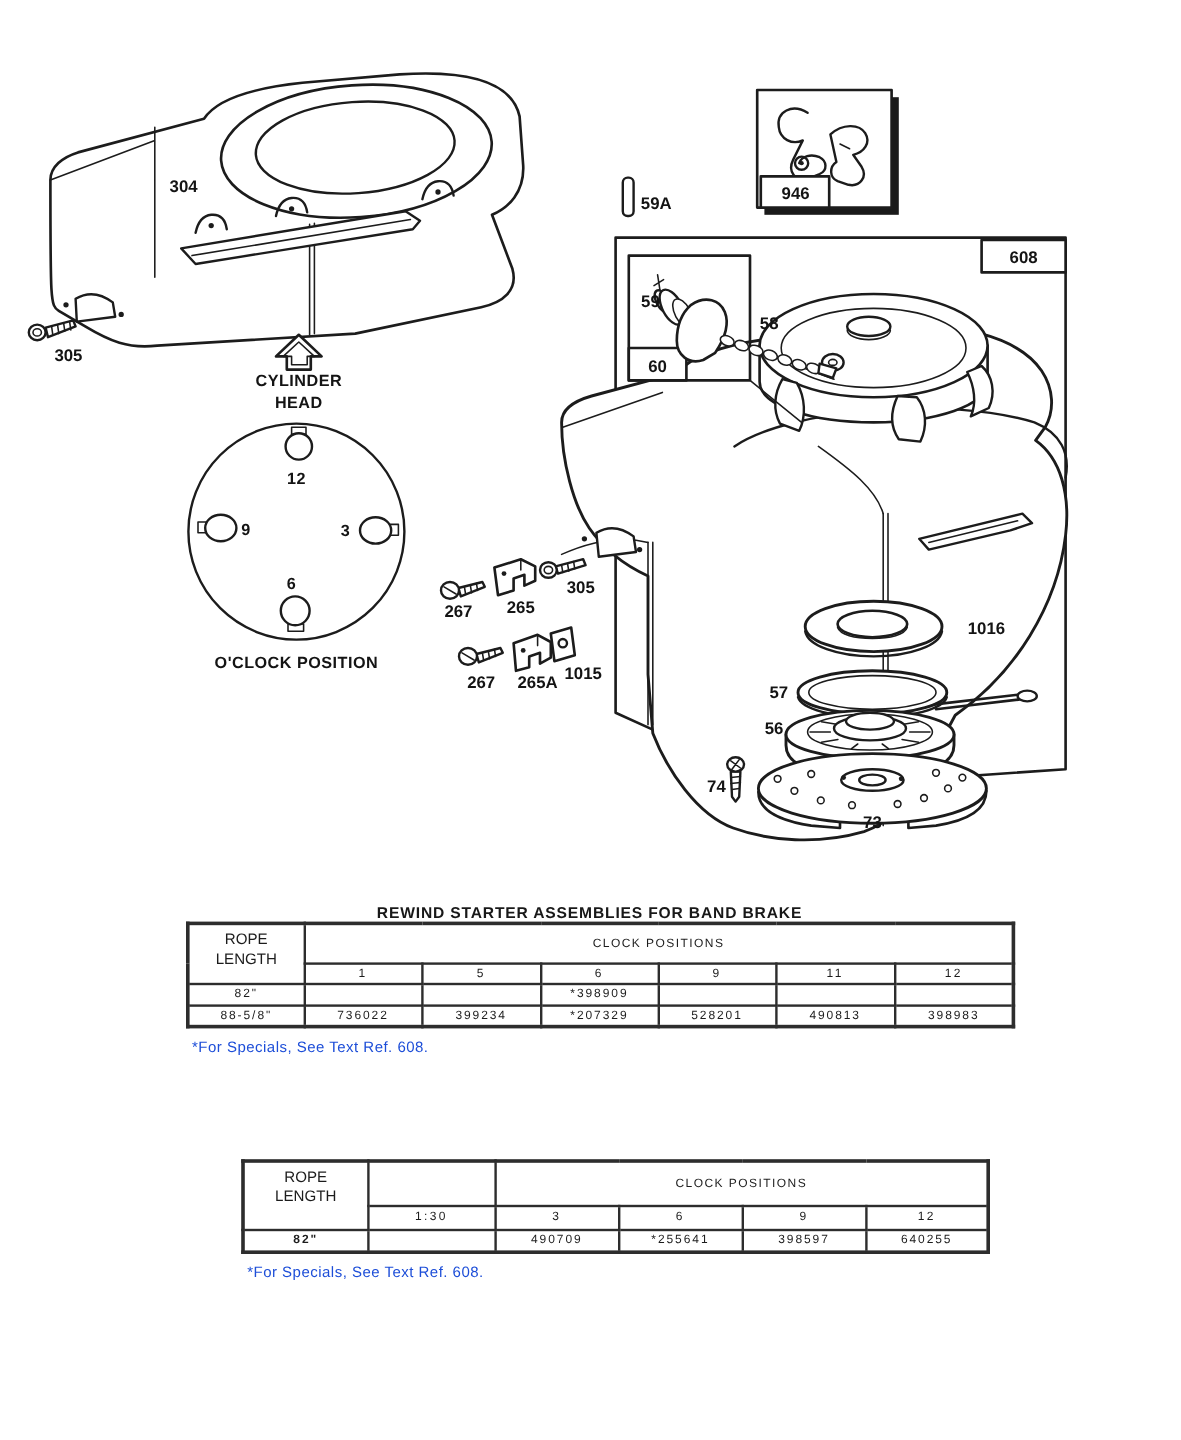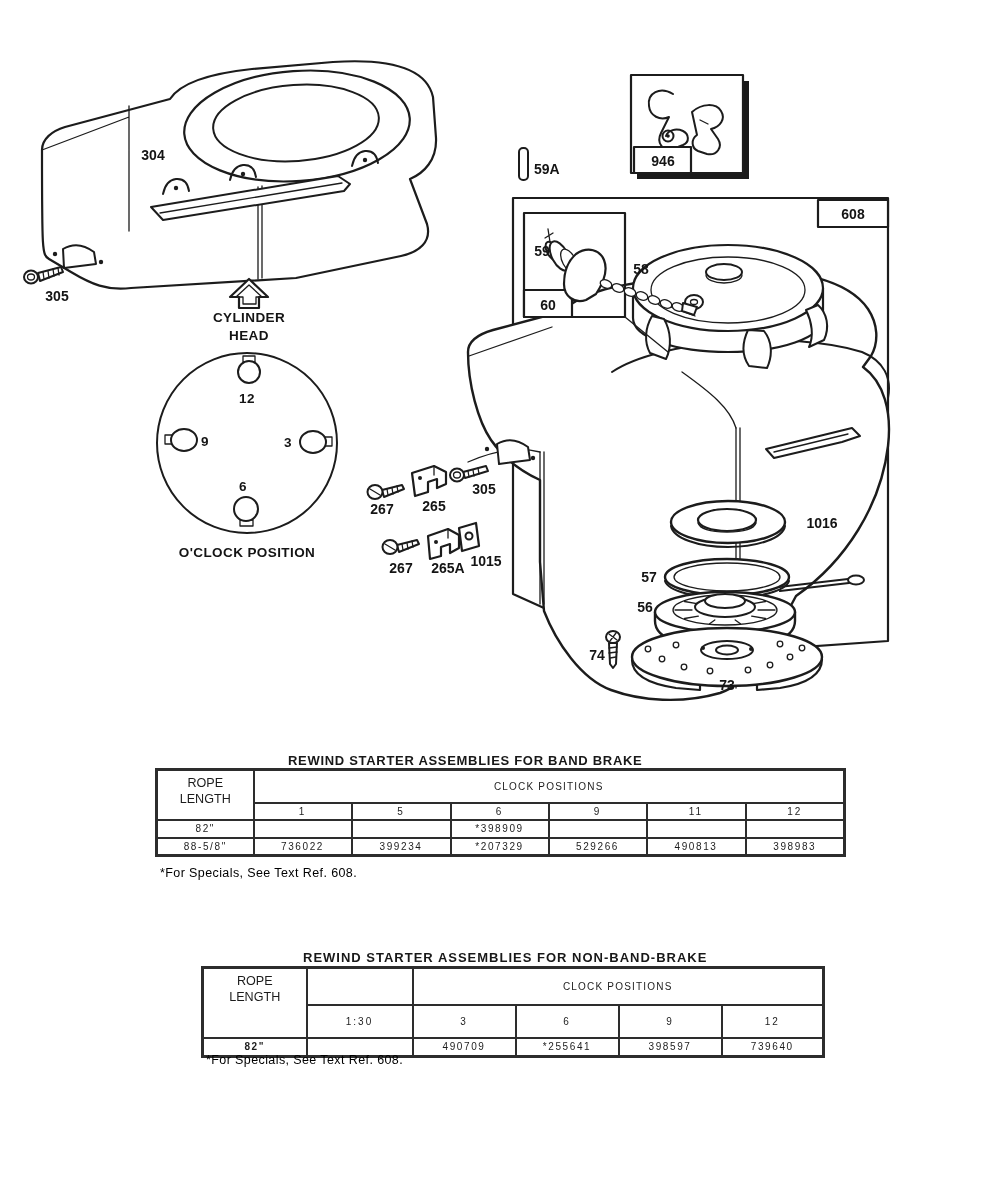--- a/index.html
+++ b/index.html
@@ -9,31 +9,31 @@
   
   .fw{fill:#fff;stroke:#1c1c1c;stroke-width:2;stroke-linejoin:round;stroke-linecap:round;}
   .ln{fill:none;stroke:#1c1c1c;stroke-width:2;stroke-linejoin:round;stroke-linecap:round;}
   .thin{stroke-width:1.3;}
   .sw22{stroke-width:2.2;}
   .sw24{stroke-width:2.4;}
   .dot{fill:#1c1c1c;stroke:none;}
   .lbl{font-family:"Liberation Sans",sans-serif;font-weight:700;font-size:14px;fill:#141414;}
   .lbl-s{font-family:"Liberation Sans",sans-serif;font-weight:700;font-size:13.5px;fill:#141414;letter-spacing:.4px;}
   
-  .tbl-title{position:absolute;font-size:13px;font-weight:700;letter-spacing:.7px;white-space:nowrap;color:#181818;}
+  .tbl-title{position:absolute;font-size:13px;font-weight:700;letter-spacing:.7px;white-space:nowrap;color:#181818;margin-left:26px;}
   .tbl{position:absolute;border-collapse:collapse;table-layout:fixed;background:#fff;border:3px solid #2d2d2d;}
   .tbl td{border:2px solid #2d2d2d;text-align:center;vertical-align:middle;
           font-size:10px;padding:0;overflow:hidden;color:#1c1c1c;}
   .tbl td.rope-hd{vertical-align:top;padding-top:4px;line-height:1.3;font-size:12.6px;}
   .rope-hd div{max-width:62px;margin:0 auto;}
   .hdr{font-size:13px;letter-spacing:1.2px;}
   .sub{letter-spacing:2px;}
   .num{letter-spacing:1.6px;}
   .bold{font-weight:700;}
-  .footnote{position:absolute;font-size:12.5px;letter-spacing:.4px;color:#000000;white-space:nowrap;}
+  .footnote{position:absolute;font-size:12.5px;letter-spacing:.4px;color:#1d4ed8;white-space:nowrap;}
 </style>
 </head>
 <body>
 
 <div class="page">
 
 <svg class="diagram-svg" width="984" height="740" viewBox="0 0 984 740">
 
   <g>
     <path class="fw sw22" d="M513,198 L888,198 L888,641 L660,657 L544,608 L513,594 Z"></path>
@@ -305,61 +305,60 @@
       <td class="num">*398909</td>
       <td class="num"></td>
       <td class="num"></td>
       <td class="num"></td>
     </tr>
     <tr style="height:18px;">
       <td class="num">88-5/8"</td>
       <td class="num">736022</td>
       <td class="num">399234</td>
       <td class="num">*207329</td>
-      <td class="num">529266</td>
+      <td class="num">528201</td>
       <td class="num">490813</td>
       <td class="num">398983</td>
     </tr>
   </tbody>
     </table>
 
   <div class="footnote" style="left:160px;top:866px;">*For Specials, See Text Ref. 608.</div>
 
-  <div class="tbl-title" style="left:303px;top:950px;letter-spacing:1px;">REWIND STARTER ASSEMBLIES FOR NON-BAND-BRAKE</div>
 
   <table class="tbl" style="left:201px;top:966px;width:621px;">
     <colgroup>
       <col style="width:104px">
         <col style="width:106px">
         <col style="width:103px">
       <col style="width:103px">
         <col style="width:103px">
         <col style="width:102px">
     </colgroup>
     <tbody>
         <tr style="height:37px;">
       <td rowspan="2" class="rope-hd">
         <div>ROPE LENGTH</div>
       </td>
       <td></td>
       <td colspan="4" class="hdr">CLOCK POSITIONS</td>
     </tr>
-    <tr style="height:33px;">
+    <tr style="height:20px;">
       <td class="sub">1:30</td>
       <td class="sub">3</td>
       <td class="sub">6</td>
       <td class="sub">9</td>
       <td class="sub">12</td>
     </tr>
     <tr style="height:19px;">
       <td class="num bold">82"</td>
       <td class="num"></td>
       <td class="num">490709</td>
       <td class="num">*255641</td>
       <td class="num">398597</td>
-      <td class="num">739640</td>
+      <td class="num">640255</td>
     </tr>
   </tbody>
     </table>
 
   <div class="footnote" style="left:206px;top:1053px;">*For Specials, See Text Ref. 608.</div>
 
 </div>
 
 </body></html>

